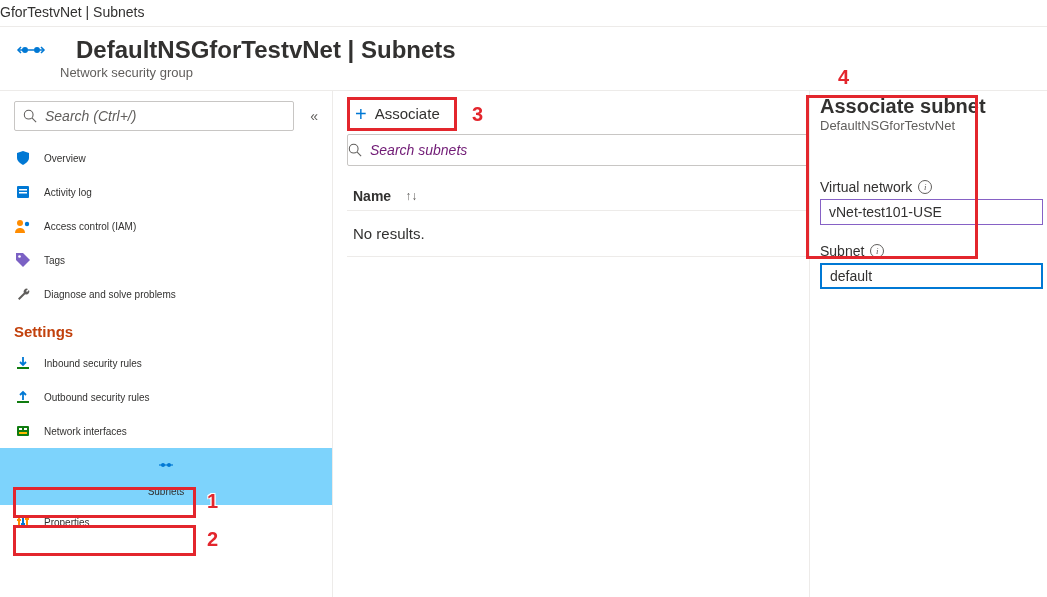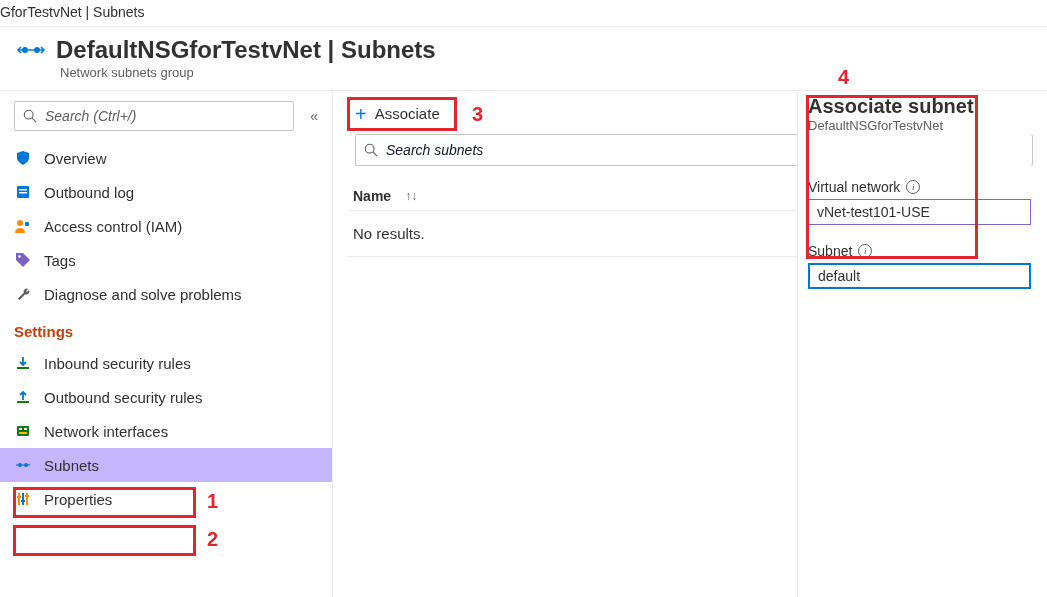--- a/index.html
+++ b/index.html
@@ -1,47 +1,47 @@
 <!DOCTYPE html>
 <html><head>
 <meta charset="utf-8">
 <style>
   * { box-sizing: border-box; font-family: "Segoe UI", Arial, sans-serif; }
   body { margin: 0; width: 1047px; height: 597px; background: #fff; color: #323130; overflow: hidden; position: relative; }
   .page { display: flex; flex-direction: column; height: 100%; }
   .breadcrumb { font-size: 14px; color: #323130; padding: 4px 6px 6px 0; border-bottom: 1px solid #edebe9; }
   .header { padding: 6px 0 10px 14px; border-bottom: 1px solid #edebe9; }
-  .header-row { display: flex; align-items: center; gap: 8px; }
+  .header-row { display: flex; align-items: center; gap: 28px; }
   .nsg-icon { width: 34px; height: 34px; display:flex; align-items:center; justify-content:center; }
   .title { font-size: 24px; font-weight: 600; color: #323130; }
   .subtitle { font-size: 13px; color: #605e5c; margin-left: 46px; margin-top: -2px; }
   .content { display: flex; flex: 1; min-height: 0; position: relative; }
   .sidebar { width: 333px; border-right: 1px solid #edebe9; padding: 10px 0; overflow: hidden; }
   .search-wrap { display: flex; align-items: center; padding: 0 14px 10px 14px; gap: 16px; }
   .search-box { flex: 1; display: flex; align-items: center; border: 1px solid #c8c6c4; border-radius: 2px; padding: 4px 8px; color: #605e5c; font-size: 14px; font-style: italic; height: 30px; }
   .search-box svg { margin-right: 8px; flex-shrink:0; }
   .collapse-chevron { font-size: 14px; color: #605e5c; }
-  .menu-item { display: flex; align-items: center; padding: 8px 14px; font-size: 15px; color: #323130; gap: 12px; position: relative; }
-  .menu-item.selected { background: #c4b5fd; }
+  .menu-item { display: flex; align-items: center; padding: 8px 14px; font-size: 10px; color: #323130; gap: 12px; position: relative; }
+  .menu-item.selected { background: #7dd3fc; flex-direction: column; }
   .menu-section { font-size: 15px; font-weight: 600; color: #c2410c; padding: 12px 14px 6px 14px; }
   .menu-icon { width: 18px; height: 18px; display: inline-flex; align-items:center; justify-content:center; }
   .main { flex: 1; padding: 10px 0 0 0; min-width:0; position: relative; }
   .toolbar { padding: 0 14px 8px 14px; }
   .assoc-btn { display: inline-flex; align-items: center; gap: 8px; font-size: 15px; color: #323130; padding: 4px 8px; cursor: pointer; }
   .assoc-btn .plus { font-size:20px; font-weight:300; color:#0078d4; line-height:16px; }
   .main-body { padding: 0 14px; }
-  .subnet-search { display:flex; align-items:center; border:1px solid #c8c6c4; border-radius:2px; padding:4px 8px; color:#0f172a; font-size:14px; font-style: italic; height:32px; margin-bottom: 16px; margin-left: 8px; }
+  .subnet-search { display:flex; align-items:center; border:1px solid #c8c6c4; border-radius:2px; padding:4px 0; color:#701a75; font-size:14px; font-style: italic; height:32px; margin-bottom: 16px; }
   .subnet-search svg { margin-right: 8px; }
   .table-head { display:flex; color:#323130; font-size:14px; font-weight:600; padding:6px 6px; border-bottom:1px solid #edebe9; }
   .th-name { flex:1; display:flex; align-items:center; gap:14px;}
   .th-addr { width: 90px; }
   .sort-arrows { font-size:12px; color:#605e5c; }
   .no-results { padding: 14px 6px; font-size:15px; color:#323130; border-bottom:1px solid #edebe9;}
   
-  .right-panel { position:absolute; right:16px; top:0; bottom:0; width:234px; background:#fff; border-left:1px solid #edebe9; padding:0 0 0 6px; }
+  .right-panel { position:absolute; right:4px; top:0; bottom:0; width:234px; background:#fff; border-left:1px solid #edebe9; padding:0 0 0 6px; }
   .rp-title { font-size:20px; font-weight:600; padding: 4px 4px 0 4px; }
   .rp-sub { font-size:13px; color:#605e5c; padding: 0 4px 18px 4px; }
   .field-label { font-size:14px; color:#323130; padding: 0 4px 4px 4px; display:flex; align-items:center; gap:6px;}
   .info-icon { width:14px; height:14px; border:1px solid #605e5c; border-radius:50%; display:inline-flex; align-items:center; justify-content:center; font-size:9px; font-style: italic; color:#605e5c; font-family: serif;}
   .dropdown { margin: 0 0 18px 4px; height:26px; border:1px solid #605e5c; padding:3px 8px; font-size:14px; display:flex; align-items:center; }
   .dropdown.violet { border:1px solid #8661c5; }
   .dropdown.blue { border:2px solid #0078d4; }
   
   .hl-red { position:absolute; border:3px solid #e3262d; pointer-events:none; }
   .anno-num { position:absolute; color:#e3262d; font-size:20px; font-weight:600; text-shadow: -1px -1px 0 #fff, 1px -1px 0 #fff, -1px 1px 0 #fff, 1px 1px 0 #fff; pointer-events:none; }
@@ -60,21 +60,21 @@
             <circle cx="21" cy="15" r="3" fill="#0078d4"></circle>
             <polyline points="2,15 7,15" stroke="#0078d4" stroke-width="1.5" fill="none"></polyline>
             <polyline points="12,15 18,15" stroke="#0078d4" stroke-width="1.5" fill="none"></polyline>
             <polyline points="24,15 28,15" stroke="#0078d4" stroke-width="1.5" fill="none"></polyline>
             <polyline points="25,12 28,15 25,18" stroke="#0078d4" stroke-width="1.5" fill="none"></polyline>
             <polyline points="5,12 2,15 5,18" stroke="#0078d4" stroke-width="1.5" fill="none"></polyline>
           </svg>
       </span>
       <span class="title">DefaultNSGforTestvNet | Subnets</span>
     </div>
-    <div class="subtitle">Network subnets group</div>
+    <div class="subtitle">Network security group</div>
   </div>
 
   <div class="content">
 
     <div class="sidebar">
       <div class="search-wrap">
         <div class="search-box">
           <svg width="14" height="14" viewBox="0 0 16 16">
               <circle cx="6.5" cy="6.5" r="5" stroke="#605e5c" stroke-width="1.2" fill="none"></circle>
               <line x1="10.5" y1="10.5" x2="15" y2="15" stroke="#605e5c" stroke-width="1.2"></line>
@@ -93,21 +93,21 @@
         <span>Overview</span>
       </div>
       <div class="menu-item">
         <span class="menu-icon">
             <svg width="16" height="16" viewBox="0 0 16 16">
               <rect x="2" y="2" width="12" height="12" rx="1" fill="#0078d4"></rect>
               <rect x="4" y="5" width="8" height="1.5" fill="#fff"></rect>
               <rect x="4" y="8" width="8" height="1.5" fill="#fff"></rect>
             </svg>
           </span>
-        <span>Outbound log</span>
+        <span>Activity log</span>
       </div>
       <div class="menu-item">
         <span class="menu-icon">
             <svg width="18" height="16" viewBox="0 0 18 16">
               <circle cx="6" cy="5" r="3" fill="#ff8c00"></circle>
               <path d="M1 15 C1 11 4 10 6 10 C8 10 11 11 11 15 Z" fill="#ff8c00"></path>
               <circle cx="13" cy="6" r="2.2" fill="#0078d4"></circle>
             </svg>
           </span>
         <span>Access control (IAM)</span>

